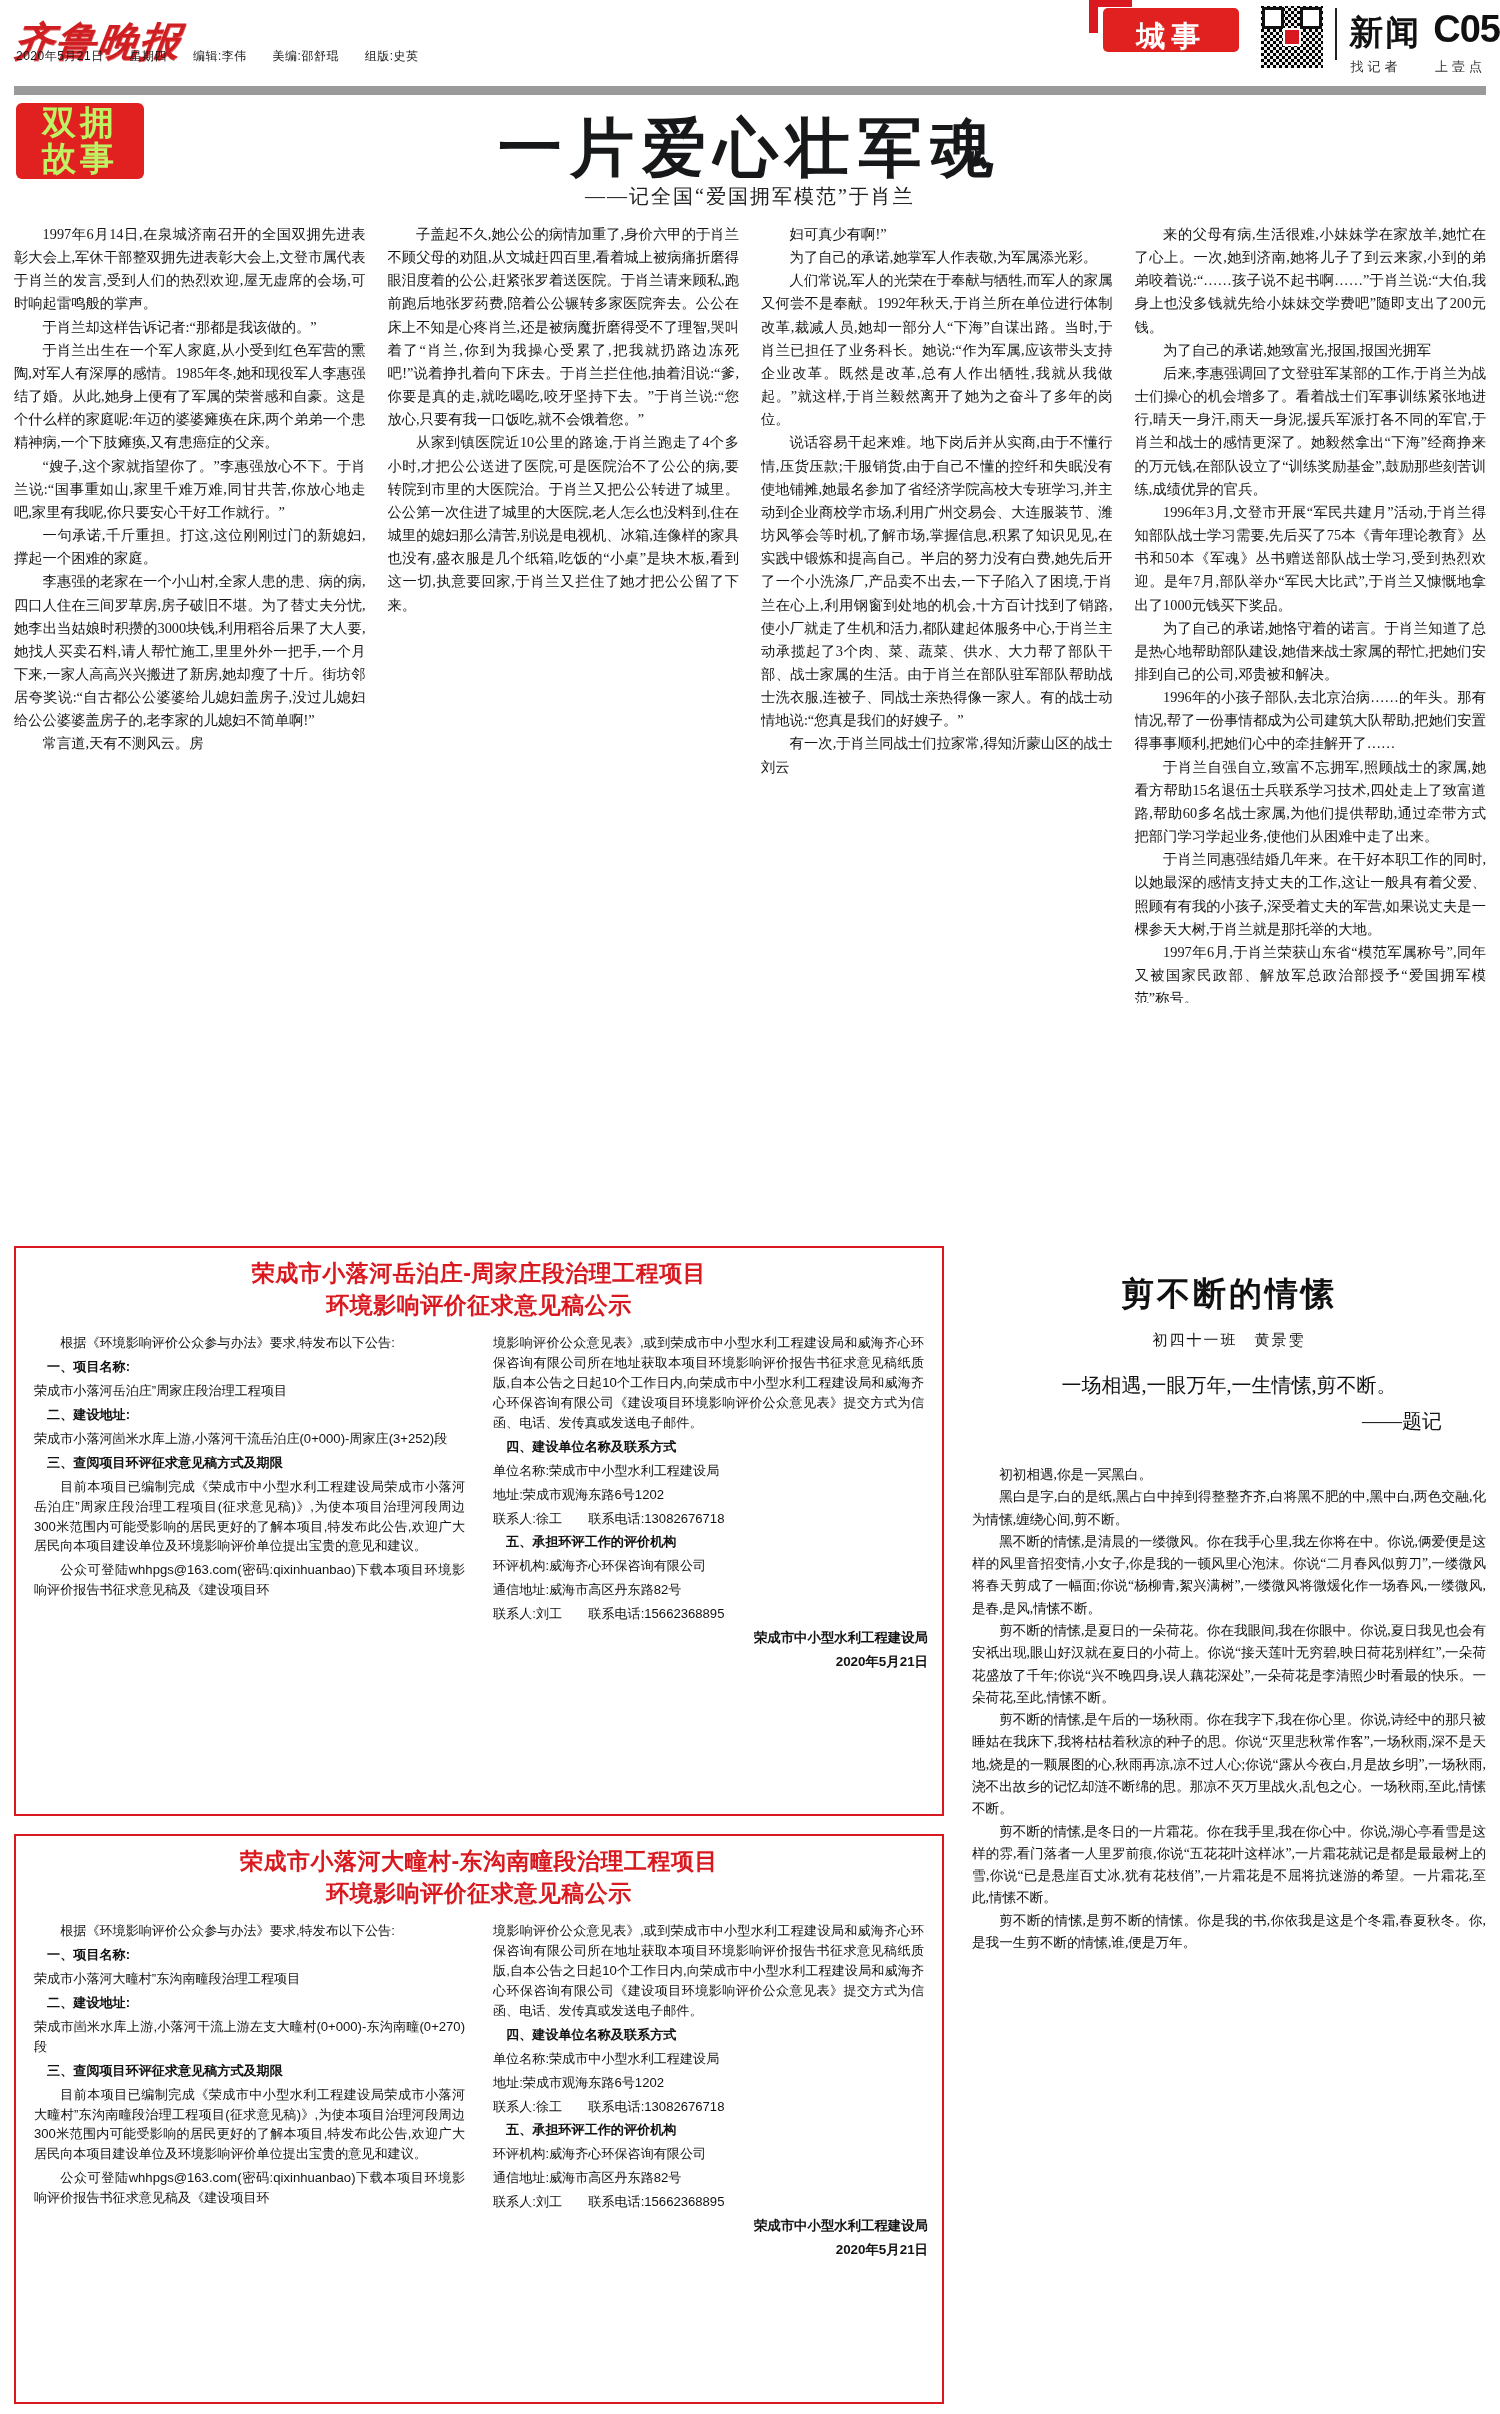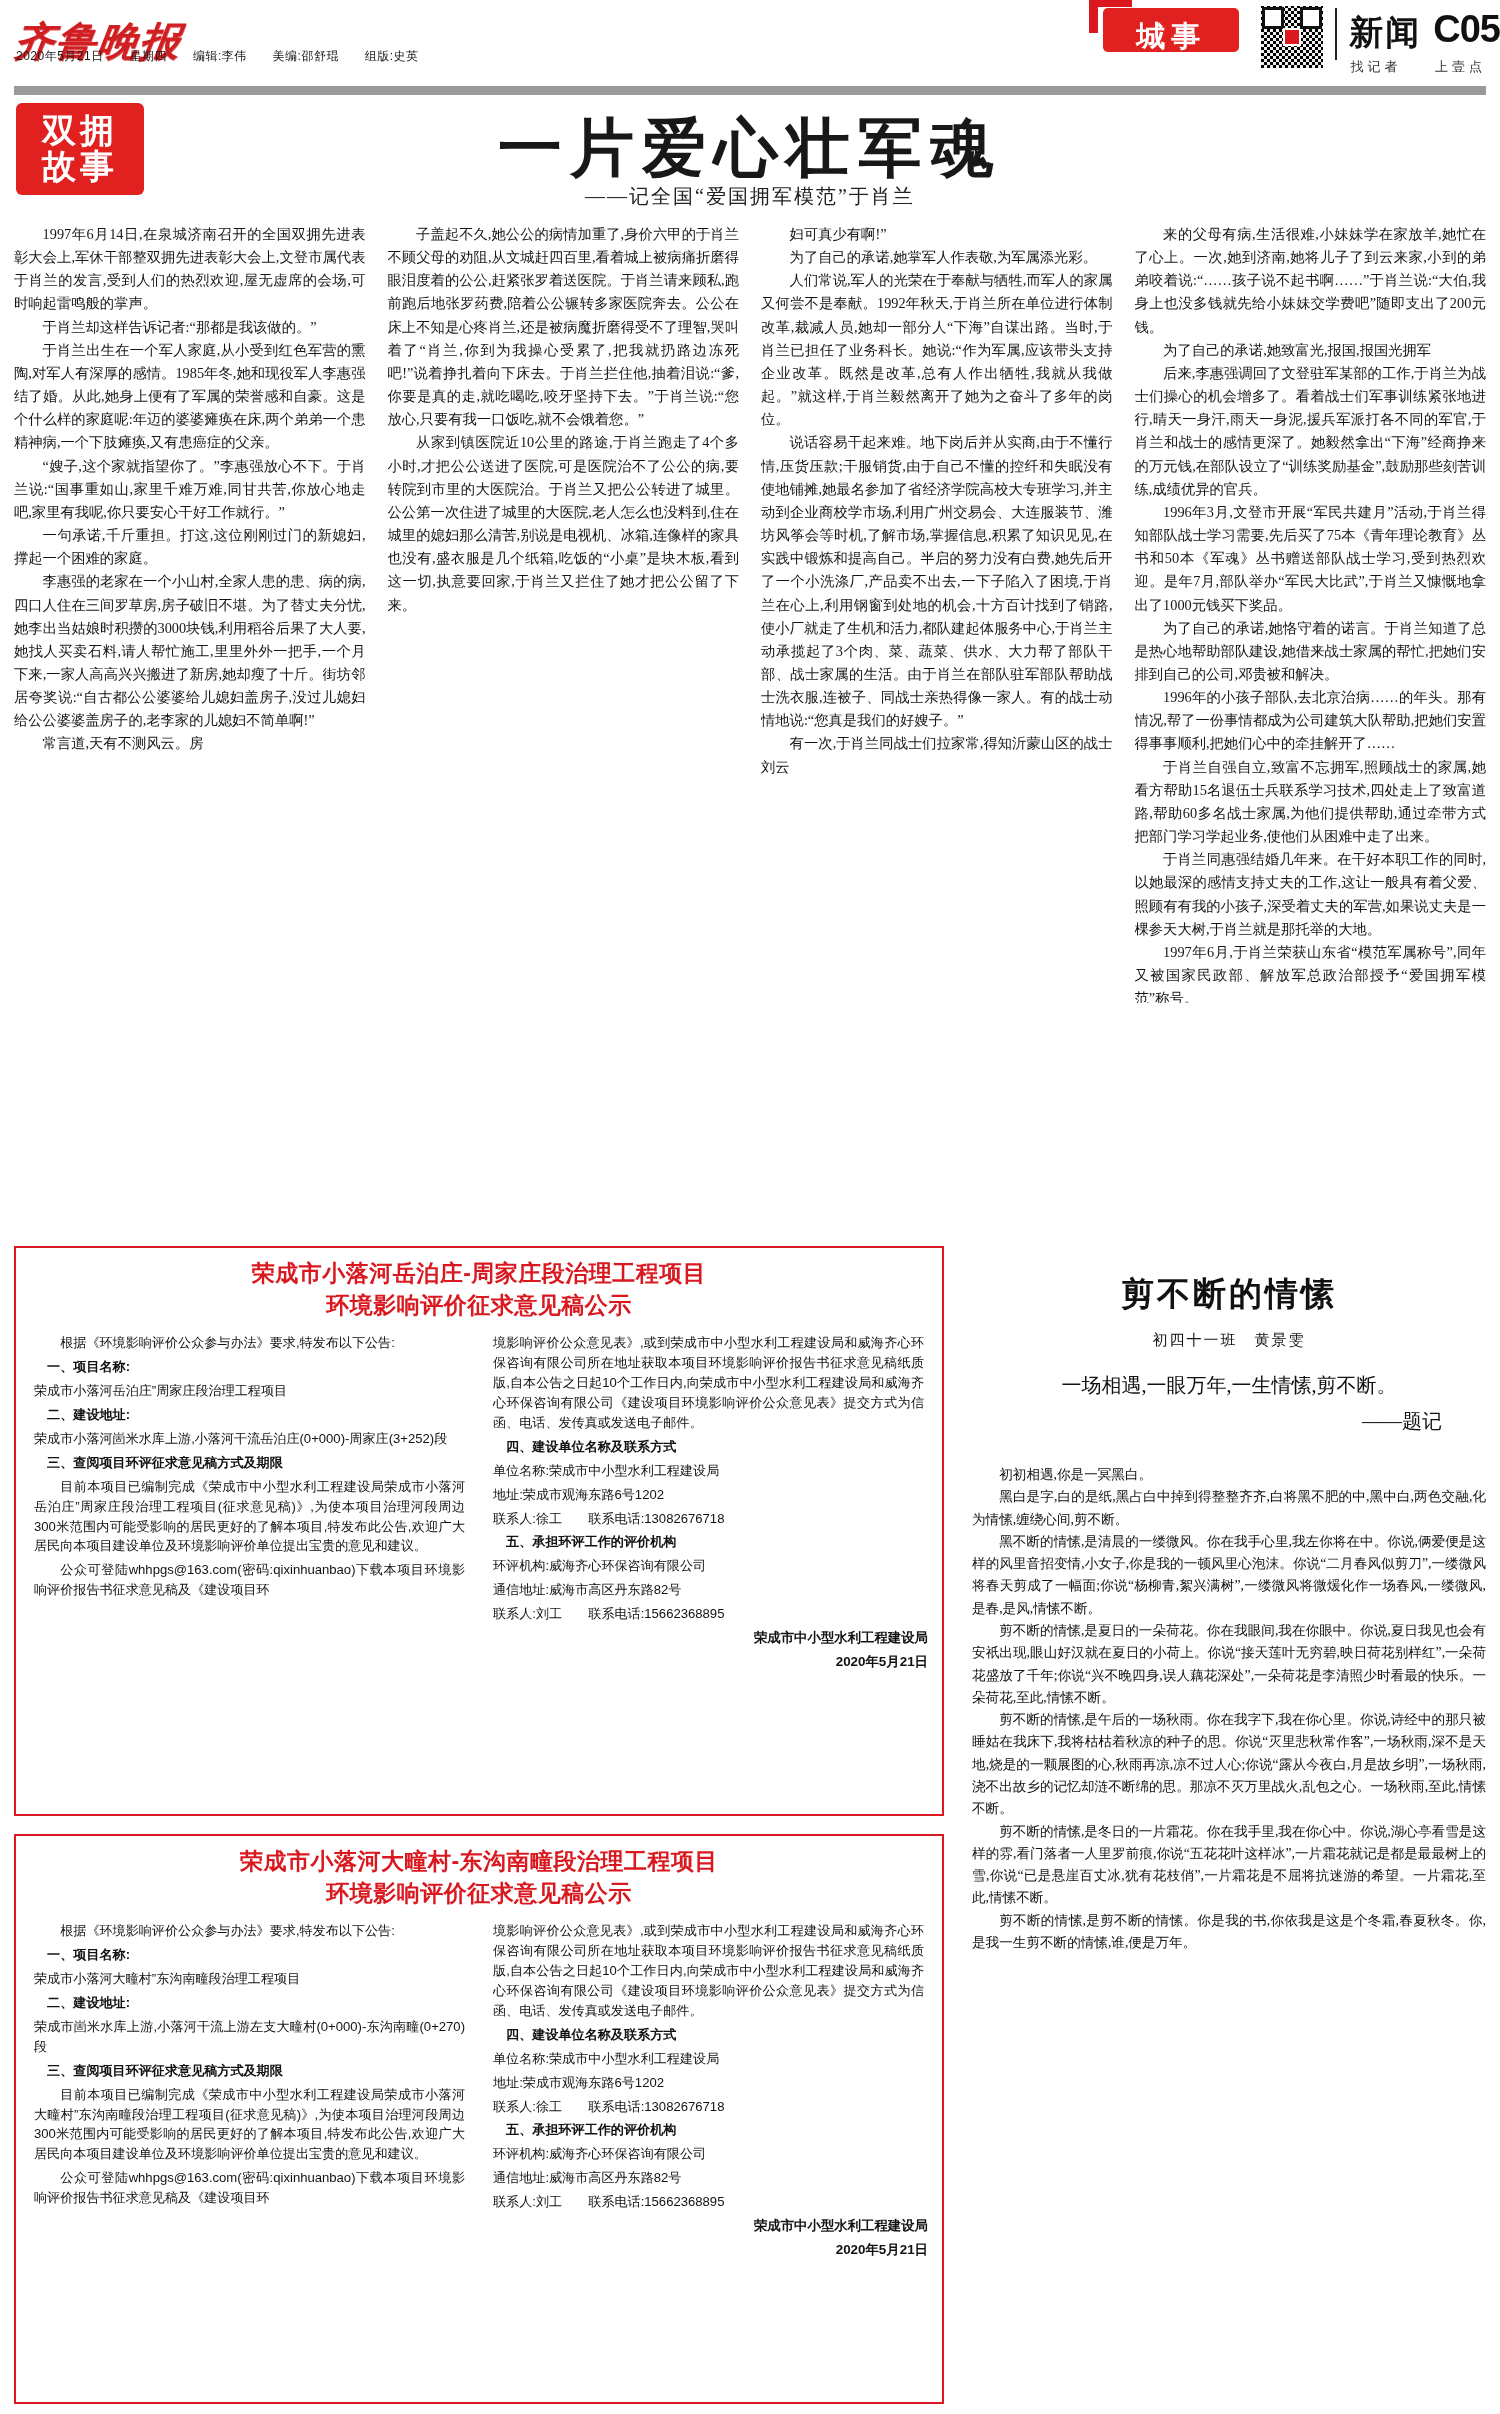--- a/index.html
+++ b/index.html
@@ -73,21 +73,21 @@
     font-family:"Liberation Sans",sans-serif;
   }
   .hdr-sub b{font-weight:normal;margin-left:26px;}
 
   .grayrule{height:9px;background:#9a9a9a;margin:8px 14px 0 14px;}
 
   
   .titleblock{position:relative;height:122px;margin:0 14px;}
   .badge{
     position:absolute;left:2px;top:8px;
-    width:128px;height:92px;background:#e0211f;color:#ffffff;border-radius:6px;
+    width:128px;height:76px;background:#e0211f;color:#bef264;border-radius:6px;
     display:flex;flex-direction:column;align-items:center;justify-content:center;
     font-size:34px;font-weight:bold;line-height:1.05;letter-spacing:4px;
     font-family:"Liberation Sans",sans-serif;
   }
   .headline{
     position:absolute;left:0;right:0;top:10px;text-align:center;
     font-size:64px;font-weight:bold;letter-spacing:8px;
     font-family:"Liberation Sans",sans-serif;
     color:#16181a;
   }

